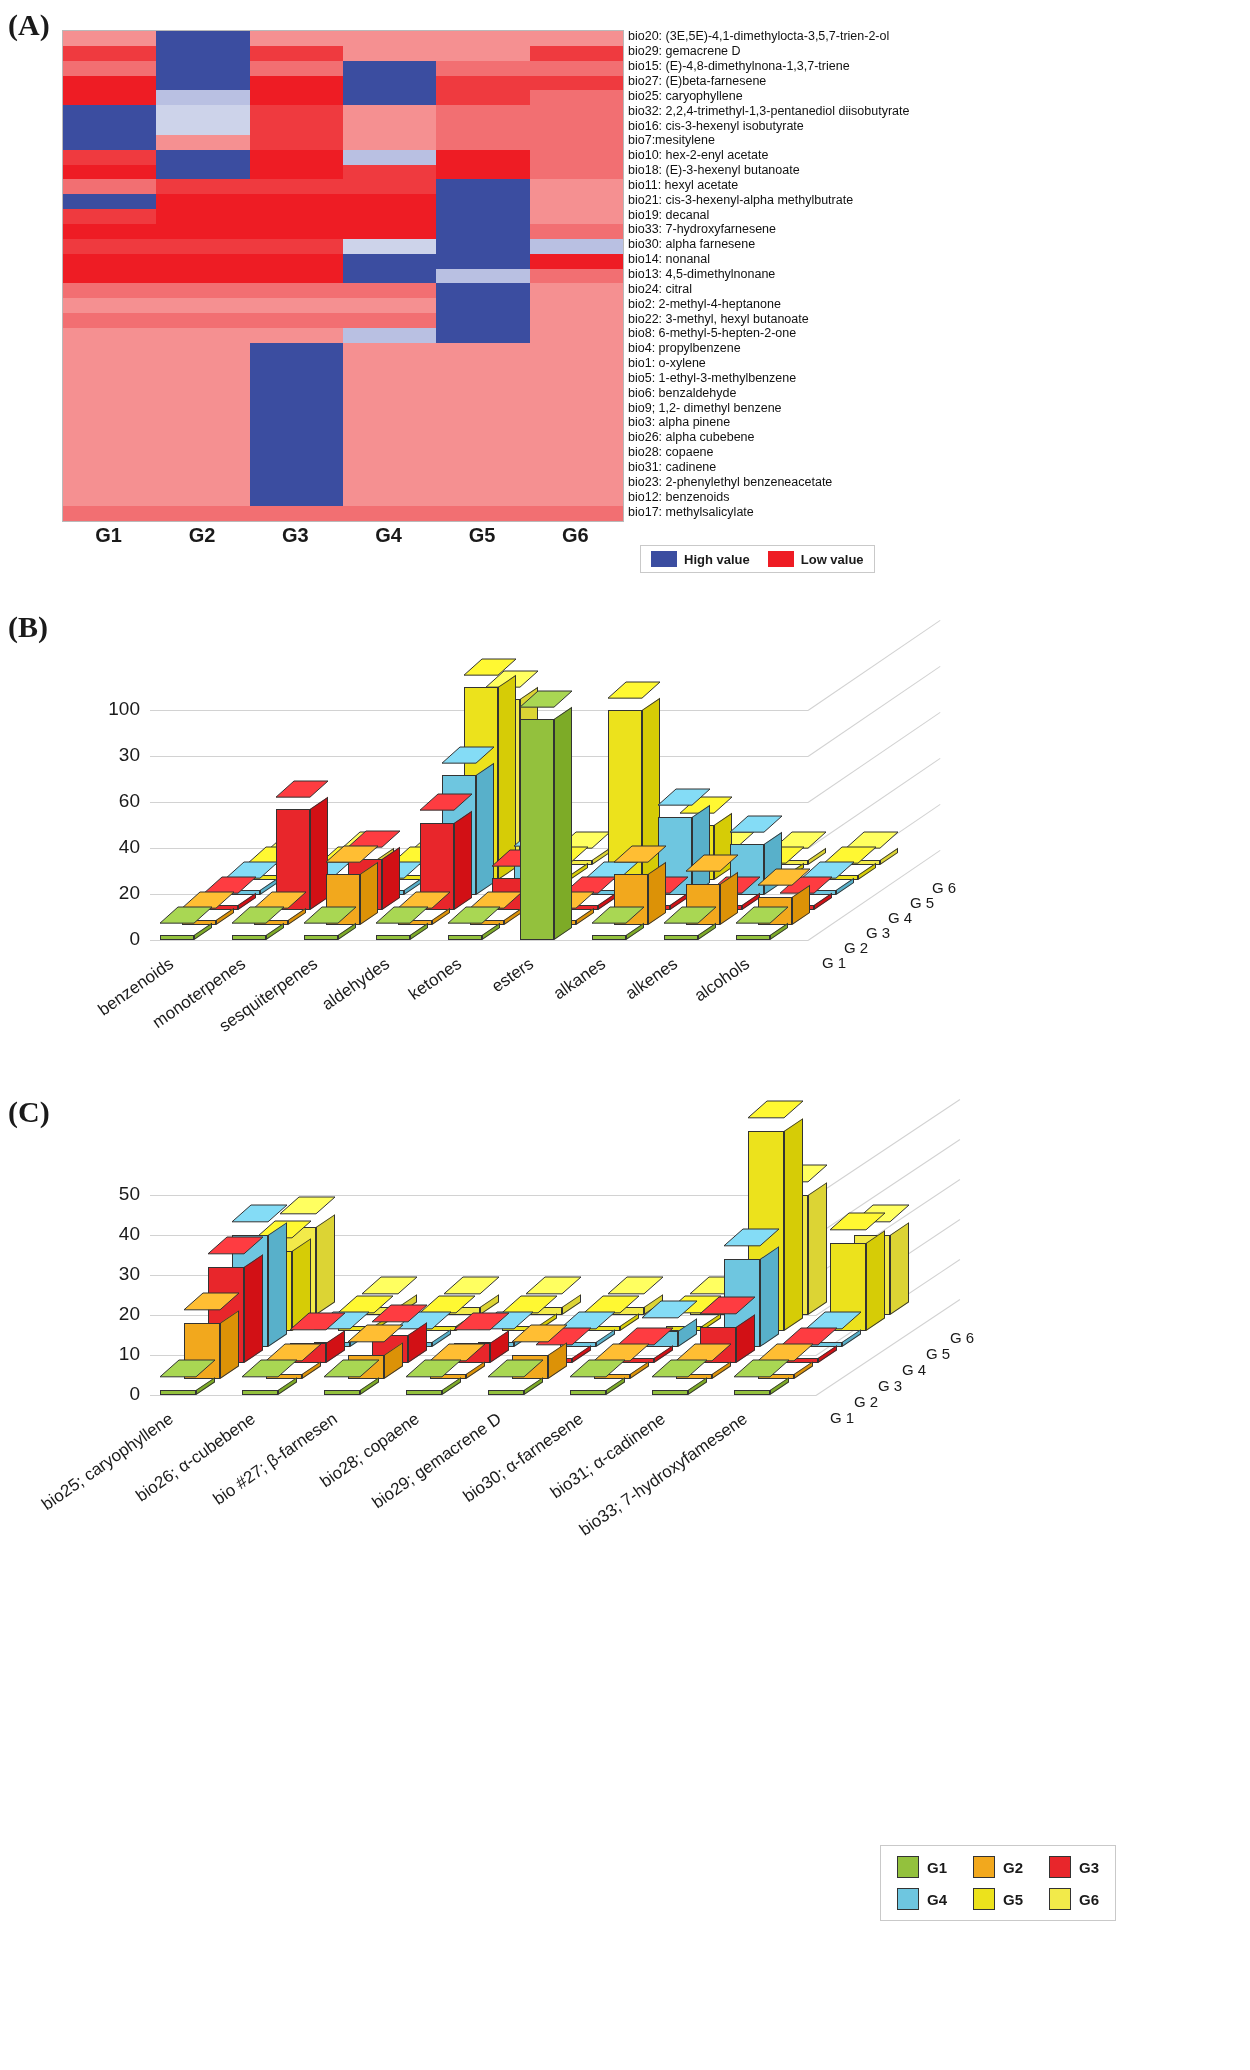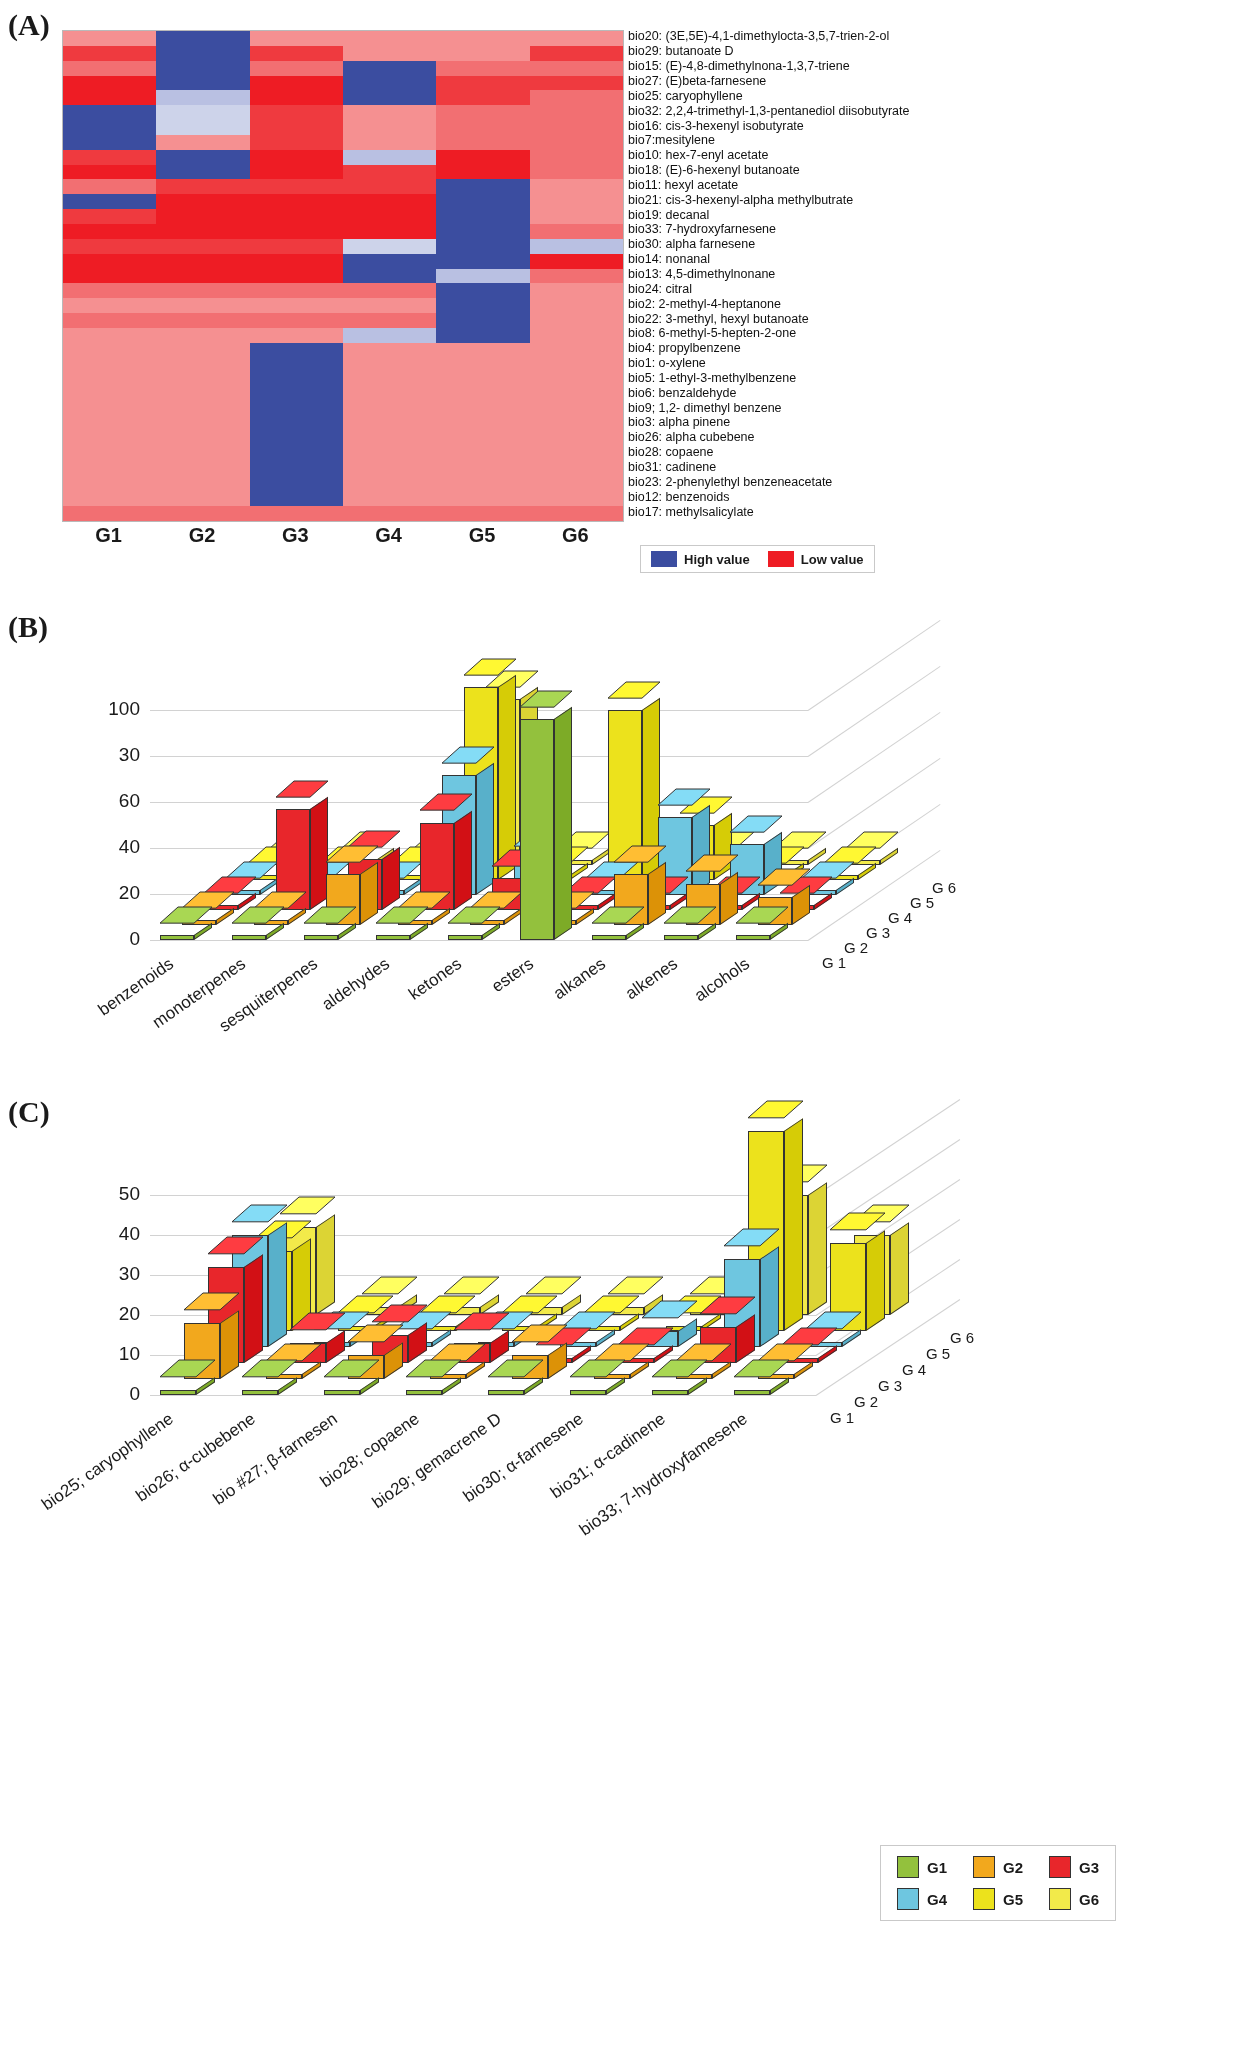--- a/index.html
+++ b/index.html
@@ -302,29 +302,29 @@
         <div class="hm-cell" style="flex: 1 1 0%; background: rgb(242, 111, 114);"></div>
         <div class="hm-cell" style="flex: 1 1 0%; background: rgb(242, 111, 114);"></div>
         <div class="hm-cell" style="flex: 1 1 0%; background: rgb(242, 111, 114);"></div>
         <div class="hm-cell" style="flex: 1 1 0%; background: rgb(242, 111, 114);"></div>
         <div class="hm-cell" style="flex: 1 1 0%; background: rgb(242, 111, 114);"></div>
         <div class="hm-cell" style="flex: 1 1 0%; background: rgb(242, 111, 114);"></div>
       </div>
     </div>
   <div class="hm-labels">
       <div class="hm-label" style="position: absolute; top: 0.424242px; left: 0px;">bio20: (3E,5E)-4,1-dimethylocta-3,5,7-trien-2-ol</div>
-      <div class="hm-label" style="position: absolute; top: 15.2727px; left: 0px;">bio29: butanoate D</div>
+      <div class="hm-label" style="position: absolute; top: 15.2727px; left: 0px;">bio29: gemacrene D</div>
       <div class="hm-label" style="position: absolute; top: 30.1212px; left: 0px;">bio15: (E)-4,8-dimethylnona-1,3,7-triene</div>
       <div class="hm-label" style="position: absolute; top: 44.9697px; left: 0px;">bio27: (E)beta-farnesene</div>
       <div class="hm-label" style="position: absolute; top: 59.8182px; left: 0px;">bio25: caryophyllene</div>
       <div class="hm-label" style="position: absolute; top: 74.6667px; left: 0px;">bio32: 2,2,4-trimethyl-1,3-pentanediol diisobutyrate</div>
       <div class="hm-label" style="position: absolute; top: 89.5152px; left: 0px;">bio16: cis-3-hexenyl isobutyrate</div>
       <div class="hm-label" style="position: absolute; top: 104.364px; left: 0px;">bio7:mesitylene</div>
-      <div class="hm-label" style="position: absolute; top: 119.212px; left: 0px;">bio10: hex-7-enyl acetate</div>
-      <div class="hm-label" style="position: absolute; top: 134.061px; left: 0px;">bio18: (E)-6-hexenyl butanoate</div>
+      <div class="hm-label" style="position: absolute; top: 119.212px; left: 0px;">bio10: hex-2-enyl acetate</div>
+      <div class="hm-label" style="position: absolute; top: 134.061px; left: 0px;">bio18: (E)-3-hexenyl butanoate</div>
       <div class="hm-label" style="position: absolute; top: 148.909px; left: 0px;">bio11: hexyl acetate</div>
       <div class="hm-label" style="position: absolute; top: 163.758px; left: 0px;">bio21: cis-3-hexenyl-alpha methylbutrate</div>
       <div class="hm-label" style="position: absolute; top: 178.606px; left: 0px;">bio19: decanal</div>
       <div class="hm-label" style="position: absolute; top: 193.455px; left: 0px;">bio33: 7-hydroxyfarnesene</div>
       <div class="hm-label" style="position: absolute; top: 208.303px; left: 0px;">bio30: alpha farnesene</div>
       <div class="hm-label" style="position: absolute; top: 223.152px; left: 0px;">bio14: nonanal</div>
       <div class="hm-label" style="position: absolute; top: 238px; left: 0px;">bio13: 4,5-dimethylnonane</div>
       <div class="hm-label" style="position: absolute; top: 252.848px; left: 0px;">bio24: citral</div>
       <div class="hm-label" style="position: absolute; top: 267.697px; left: 0px;">bio2: 2-methyl-4-heptanone</div>
       <div class="hm-label" style="position: absolute; top: 282.545px; left: 0px;">bio22: 3-methyl, hexyl butanoate</div>

